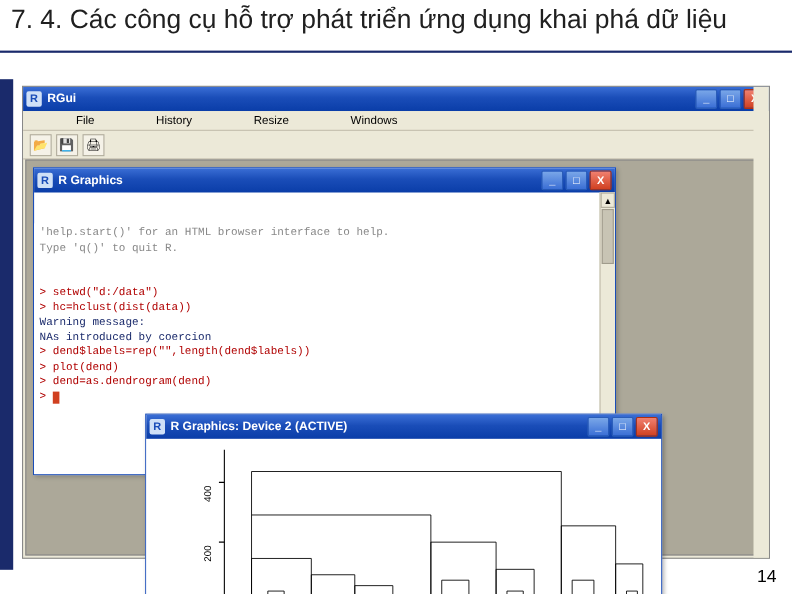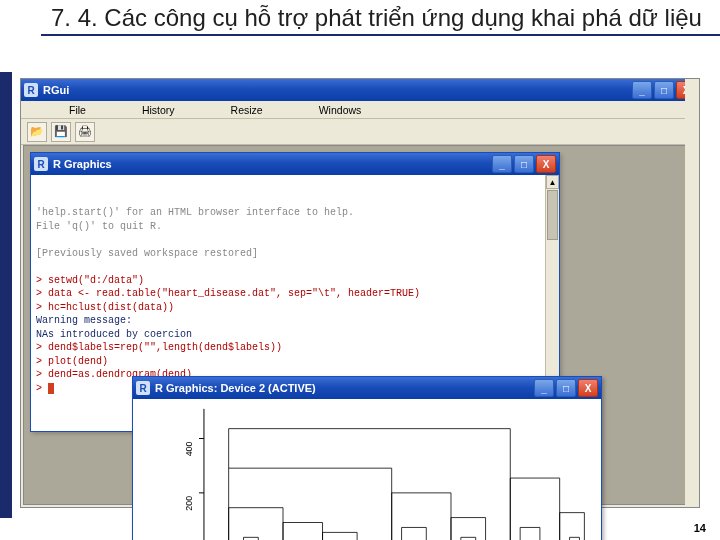--- a/index.html
+++ b/index.html
@@ -4,27 +4,26 @@
 <style>
   * { margin: 0; padding: 0; box-sizing: border-box; }
   body {
     width: 720px; height: 540px;
     font-family: Arial, sans-serif;
     background: #fff;
     position: relative;
     overflow: hidden;
   }
   .slide-title {
-    padding: 4px 10px 2px 10px;
+    padding: 4px 10px 14px 10px;
     font-size: 24px;
     font-weight: normal;
     color: #202020;
     line-height: 1.15;
     border-bottom: 2px solid #1a2a6b;
-    margin-left: 41px;
   }
   .left-bar {
     position: absolute;
     left: 0; top: 72px; bottom: 22px;
     width: 12px;
     background: #1a2a6b;
   }
   .screenshot-area {
     position: absolute;
     left: 20px; top: 78px;
@@ -144,22 +143,22 @@
   }
   .graphics-body {
     position: absolute; left:0; right:0; top:22px; bottom:0;
     background:#fff;
   }
   .dendro-svg { width:100%; height:100%; }
   .axis-ticks text { font-size: 9px; fill:#000; }
   .page-num {
     position: absolute;
     right: 14px; bottom: 6px;
-    font-size: 11px;
-    font-weight: bold;
+    font-size: 16px;
+    font-weight: normal;
     color: #000;
   }
   .outer-scroll {
     position:absolute; right:0; top:0; bottom:0; width:14px;
     background:#ece9d8;
   }
 </style>
 </head>
 <body>
 
@@ -197,26 +196,24 @@
           <span class="r-icon">R</span>
           <span class="title-text">R Graphics</span>
           <div class="win-controls">
             <span class="win-btn">_</span>
             <span class="win-btn">□</span>
             <span class="win-btn close">X</span>
           </div>
         </div>
         <div class="console-body">
           <div class="gray">'help.start()' for an HTML browser interface to help.</div>
-          <div class="gray">File 'q()' to quit R.</div>
+          <div class="gray">Type 'q()' to quit R.</div>
           <div class="gray">&nbsp;</div>
-          <div class="gray">[Previously saved workspace restored]</div>
           <div class="gray">&nbsp;</div>
           <div class="red">&gt; setwd("d:/data")</div>
-          <div class="red">&gt; data &lt;- read.table("heart_disease.dat", sep="\t", header=TRUE)</div>
           <div class="red">&gt; hc=hclust(dist(data))</div>
           <div>Warning message:</div>
           <div>NAs introduced by coercion</div>
           <div class="red">&gt; dend$labels=rep("",length(dend$labels))</div>
           <div class="red">&gt; plot(dend)</div>
           <div class="red">&gt; dend=as.dendrogram(dend)</div>
           <div class="red"><span>&gt;</span> <span class="cursor"></span></div>
         </div>
         <div class="scrollbar-v">
           <div class="sb-btn">▲</div>

